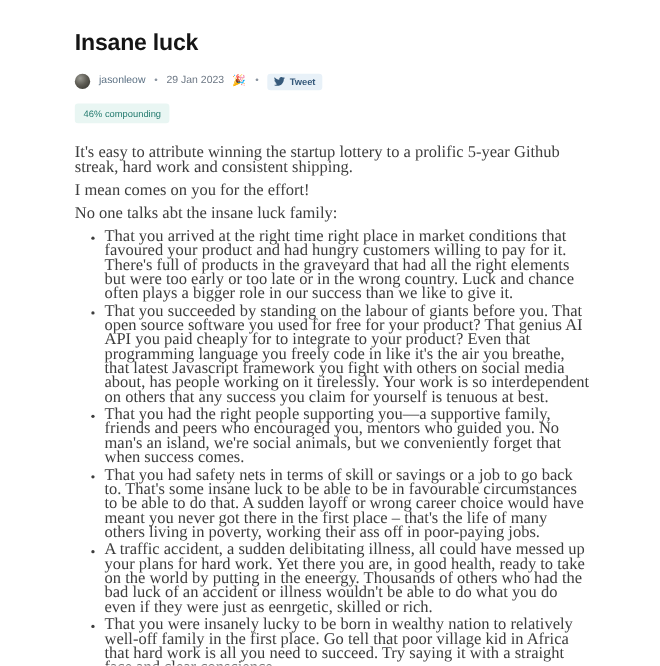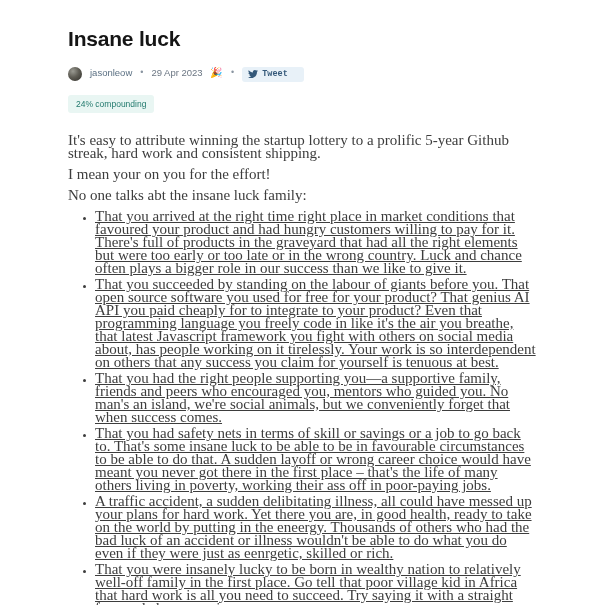--- a/index.html
+++ b/index.html
@@ -50,24 +50,24 @@
   .meta-date { color: #6b7683; }
   .meta-emoji { font-size: 10px; }
   .tweet-btn {
     display: inline-flex;
     align-items: center;
     gap: 4px;
     background: var(--tweet-bg, #e8f1f8);
     color: var(--tweet-text, #35597a);
     border: none;
     border-radius: 3px;
-    padding: 2px 16px 3px 6px;
+    padding: 2px 6px 3px 6px;
     font-size: 8.5px;
     font-weight: 700;
-    font-family: Liberation Mono, monospace;
+    font-family: Liberation Sans, sans-serif;
     cursor: pointer;
     line-height: 1;
   }
   .tweet-btn svg { width: 10px; height: 10px; fill: var(--tweet-text, #35597a); }
   .tag-row { margin-bottom: 21px; }
   .tag-pill {
     display: inline-block;
     background: var(--tag-bg, #e9f6f3);
     color: var(--tag-text, #237a6e);
     font-size: 8.5px;
@@ -80,53 +80,53 @@
     font-size: 15px;
     line-height: 13px;
     color: #3d3d3d;
   }
   .article-body p { margin: 0 0 8px 0; }
   .article-body ul {
     margin: 0 0 8px 0;
     padding-left: 27px;
     list-style: disc;
   }
-  .article-body li { margin-bottom: 3px; text-decoration: underline; }
+  .article-body li { margin-bottom: 3px; }
   .article-body li::marker { color: #3d3d3d; font-size: 9px; }
 </style>
 </head>
 <body>
 
 <div class="page">
   <div class="article-col">
 
     <h1 class="post-title">Insane luck</h1>
 
     <div class="meta-row">
       <span class="avatar"></span>
       <a class="author-link">jasonleow</a>
       <span class="meta-dot">•</span>
-      <span class="meta-date">29 Apr 2023</span>
+      <span class="meta-date">29 Jan 2023</span>
       <span class="meta-emoji">🎉</span>
       <span class="meta-dot">•</span>
       <button class="tweet-btn">
         <svg viewBox="0 0 24 24">
             <path d="M23.953 4.57a10 10 0 01-2.825.775 4.958 4.958 0 002.163-2.723c-.951.555-2.005.959-3.127 1.184a4.92 4.92 0 00-8.384 4.482C7.69 8.095 4.067 6.13 1.64 3.162a4.822 4.822 0 00-.666 2.475c0 1.71.87 3.213 2.188 4.096a4.904 4.904 0 01-2.228-.616v.06a4.923 4.923 0 003.946 4.827 4.996 4.996 0 01-2.212.085 4.936 4.936 0 004.604 3.417 9.867 9.867 0 01-6.102 2.105c-.39 0-.779-.023-1.17-.067a13.995 13.995 0 007.557 2.209c9.053 0 13.998-7.496 13.998-13.985 0-.21 0-.42-.015-.63A9.935 9.935 0 0024 4.59z"></path>
           </svg>
         <span>Tweet</span>
       </button>
     </div>
 
     <div class="tag-row">
-      <span class="tag-pill">24% compounding</span>
+      <span class="tag-pill">46% compounding</span>
     </div>
 
     <div class="article-body">
       <p>It's easy to attribute winning the startup lottery to a prolific 5-year Github streak, hard work and consistent shipping.</p>
-      <p>I mean your on you for the effort!</p>
+      <p>I mean comes on you for the effort!</p>
       <p>No one talks abt the insane luck family:</p>
       <ul>
         <li>That you arrived at the right time right place in market conditions that favoured your product and had hungry customers willing to pay for it. There's full of products in the graveyard that had all the right elements but were too early or too late or in the wrong country. Luck and chance often plays a bigger role in our success than we like to give it.</li>
         <li>That you succeeded by standing on the labour of giants before you. That open source software you used for free for your product? That genius AI API you paid cheaply for to integrate to your product? Even that programming language you freely code in like it's the air you breathe, that latest Javascript framework you fight with others on social media about, has people working on it tirelessly. Your work is so interdependent on others that any success you claim for yourself is tenuous at best.</li>
         <li>That you had the right people supporting you—a supportive family, friends and peers who encouraged you, mentors who guided you. No man's an island, we're social animals, but we conveniently forget that when success comes.</li>
         <li>That you had safety nets in terms of skill or savings or a job to go back to. That's some insane luck to be able to be in favourable circumstances to be able to do that. A sudden layoff or wrong career choice would have meant you never got there in the first place – that's the life of many others living in poverty, working their ass off in poor-paying jobs.</li>
         <li>A traffic accident, a sudden delibitating illness, all could have messed up your plans for hard work. Yet there you are, in good health, ready to take on the world by putting in the eneergy. Thousands of others who had the bad luck of an accident or illness wouldn't be able to do what you do even if they were just as eenrgetic, skilled or rich.</li>
         <li>That you were insanely lucky to be born in wealthy nation to relatively well-off family in the first place. Go tell that poor village kid in Africa that hard work is all you need to succeed. Try saying it with a straight face and clear conscience.</li>
       </ul>
 

